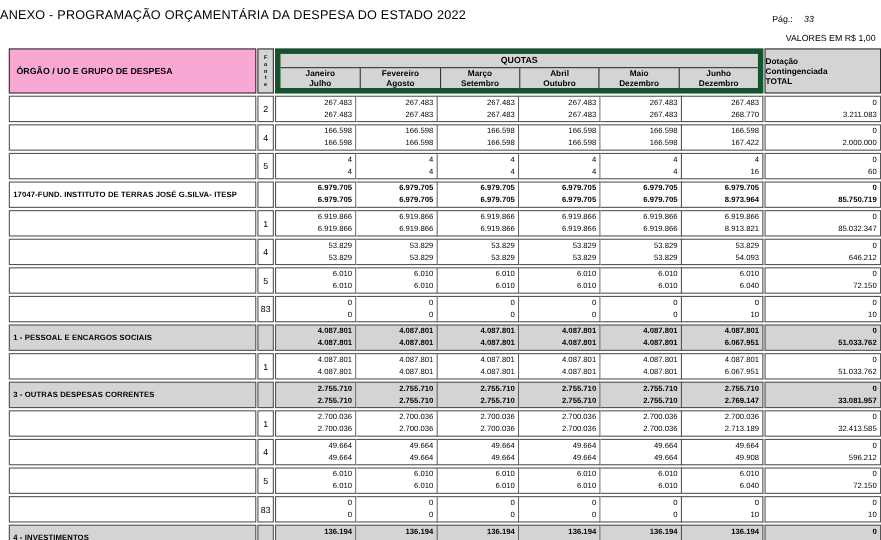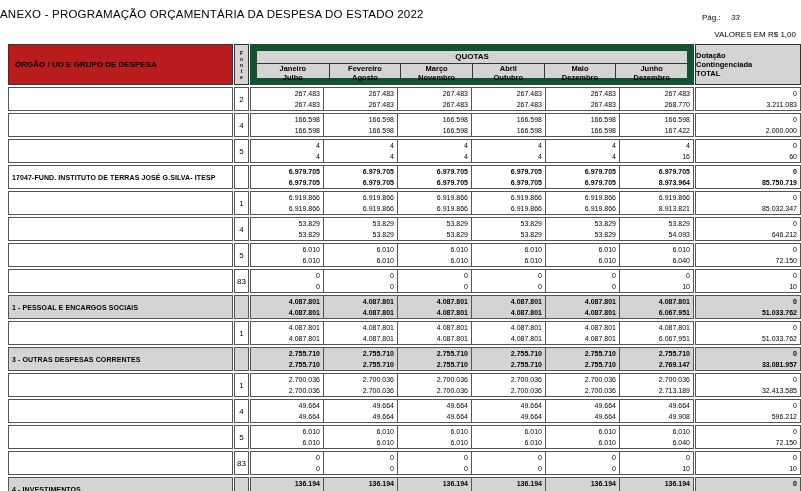--- a/index.html
+++ b/index.html
@@ -20,31 +20,31 @@
   .pag .lbl { font-weight:normal; }
   .pag .num { margin-left:8px;font-style:italic; }
   .valores { position:absolute; top:30px; right:5px; font-size:8px; }
 
   .table-wrap { position:absolute; top:44px; left:8px; width:793px; }
 
   
   .thead { display:flex; margin-bottom:2px; height:41px; }
   .thead > div { box-sizing:border-box; }
   .h-label {
-    width:225px; background:#b91c1c; border:1px solid #333;
+    width:225px; background:#f9a8d4; border:1px solid #333;
     font-size:8px; font-weight:bold; display:flex; align-items:center;
     padding-left:6px; margin-right:1px;
   }
   .h-fonte {
     width:15px; background:#d4d4d4; border:1px solid #333;
     display:flex; flex-direction:column; align-items:center; justify-content:center;
     font-size:5px; font-weight:bold; line-height:6px; margin-right:1px;
   }
   .h-months {
-    width:444px; border:7px solid #14532d; background:#d4d4d4;
+    width:444px; border:5px solid #14532d; background:#d4d4d4;
     display:flex; flex-direction:column;
   }
   .h-quotas {
     height:12px; text-align:center; font-size:8px; font-weight:bold;
     border-bottom:1px solid #333; line-height:12px;
   }
   .h-month-row { display:flex; flex:1; }
   .h-month {
     width:74px; box-sizing:border-box; border-left:1px solid #333;
     text-align:center; font-size:7.5px; font-weight:bold;
@@ -108,21 +108,21 @@
         <div class="h-month">
           <span>Janeiro</span>
           <span>Julho</span>
         </div>
         <div class="h-month">
           <span>Fevereiro</span>
           <span>Agosto</span>
         </div>
         <div class="h-month">
           <span>Março</span>
-          <span>Novembro</span>
+          <span>Setembro</span>
         </div>
         <div class="h-month">
           <span>Abril</span>
           <span>Outubro</span>
         </div>
         <div class="h-month">
           <span>Maio</span>
           <span>Dezembro</span>
         </div>
         <div class="h-month">

